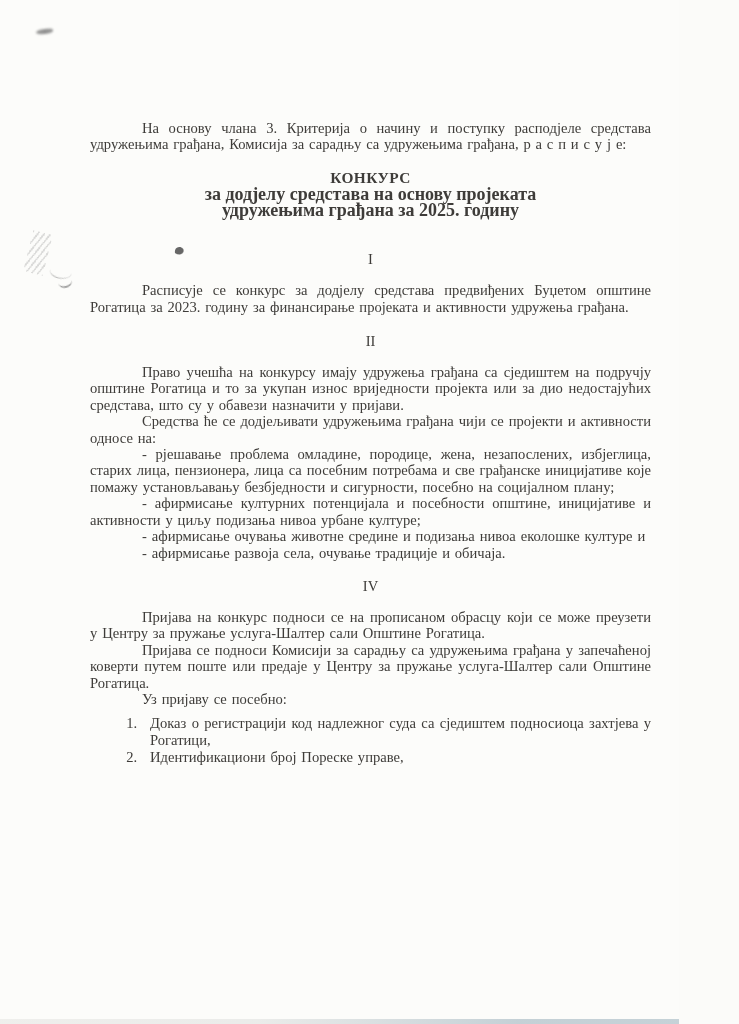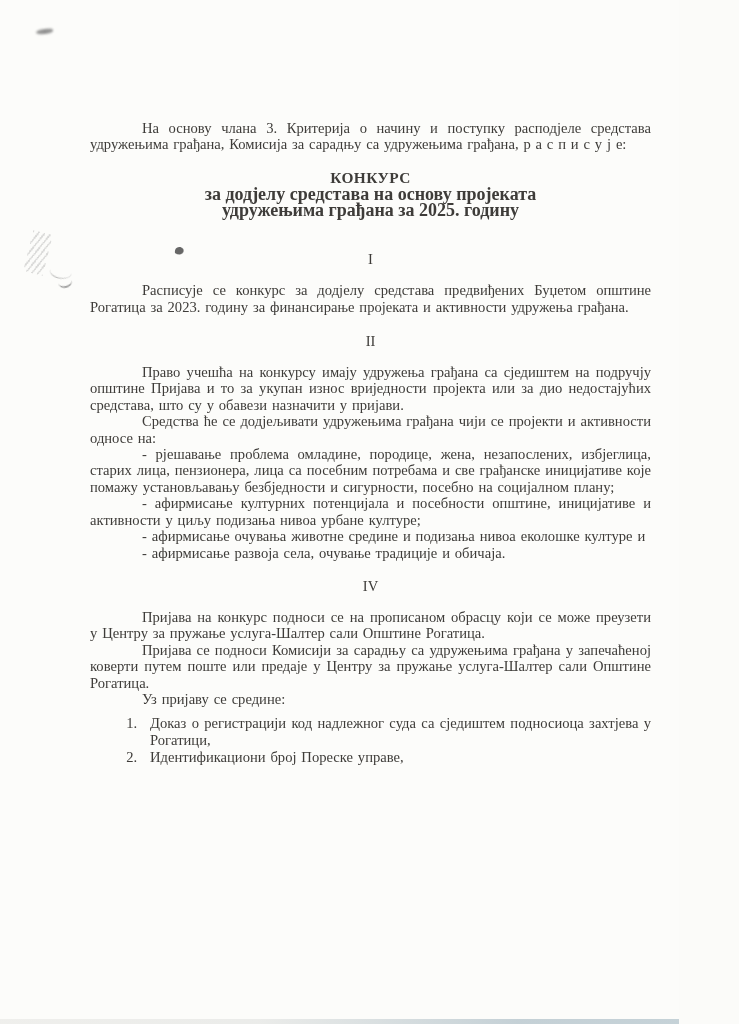--- a/index.html
+++ b/index.html
@@ -177,32 +177,32 @@
     <div class="title-block">
       <div class="title-main">КОНКУРС</div>
       <div class="title-sub">за додјелу  средстава на основу пројеката</div>
       <div class="title-sub">удружењима грађана за 2025. годину</div>
     </div>
 
     <div class="numeral num-1">I</div>
     <p class="para">Расписује се конкурс за додјелу средстава предвиђених Буџетом општине Рогатица за 2023. годину за финансирање пројеката и активности удружења грађана.</p>
 
     <div class="numeral num-2">II</div>
-    <p class="para">Право учешћа на конкурсу имају удружења грађана са сједиштем на подручју општине Пријава и то за укупан износ вриједности пројекта или за дио недостајућих средстава, што су у обавези назначити у пријави.</p>
+    <p class="para">Право учешћа на конкурсу имају удружења грађана са сједиштем на подручју општине Рогатица и то за укупан износ вриједности пројекта или за дио недостајућих средстава, што су у обавези назначити у пријави.</p>
 
     <p class="para">Средства ће се додјељивати удружењима грађана чији се пројекти и активности односе на:</p>
     <p class="para">- рјешавање проблема омладине, породице, жена, незапослених, избјеглица, старих лица, пензионера, лица са посебним потребама и све грађанске иницијативе које помажу установљавању безбједности и сигурности, посебно на социјалном плану;</p>
     <p class="para">- афирмисање културних потенцијала и посебности општине, иницијативе и активности у циљу подизања нивоа урбане културе;</p>
     <p class="para">- афирмисање очувања животне средине и подизања нивоа еколошке културе и</p>
     <p class="para">- афирмисање развоја села, очување традиције и обичаја.</p>
 
     <div class="numeral num-4">IV</div>
     <p class="para">Пријава на конкурс подноси се на прописаном обрасцу који се може преузети у Центру за пружање услуга-Шалтер сали Општине Рогатица.</p>
     <p class="para">Пријава се подноси Комисији за сарадњу са удружењима грађана у запечаћеној коверти путем поште или предаје у Центру за пружање услуга-Шалтер сали Општине Рогатица.</p>
-    <p class="para">Уз пријаву се средине:</p>
+    <p class="para">Уз пријаву се посебно:</p>
 
     <ol class="attach-list">
       <li>Доказ о регистрацији код надлежног суда са сједиштем подносиоца захтјева у Рогатици,</li>
       <li>Идентификациони број Пореске управе,</li>
     </ol>
 
   </div>
 </div>
 
 </body></html>

